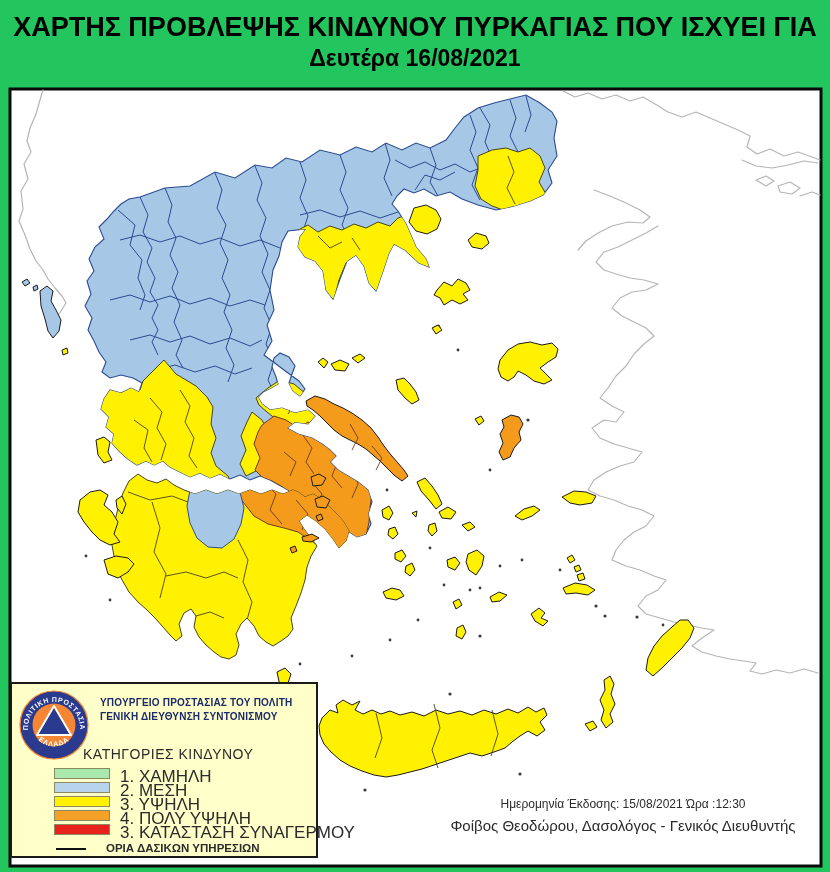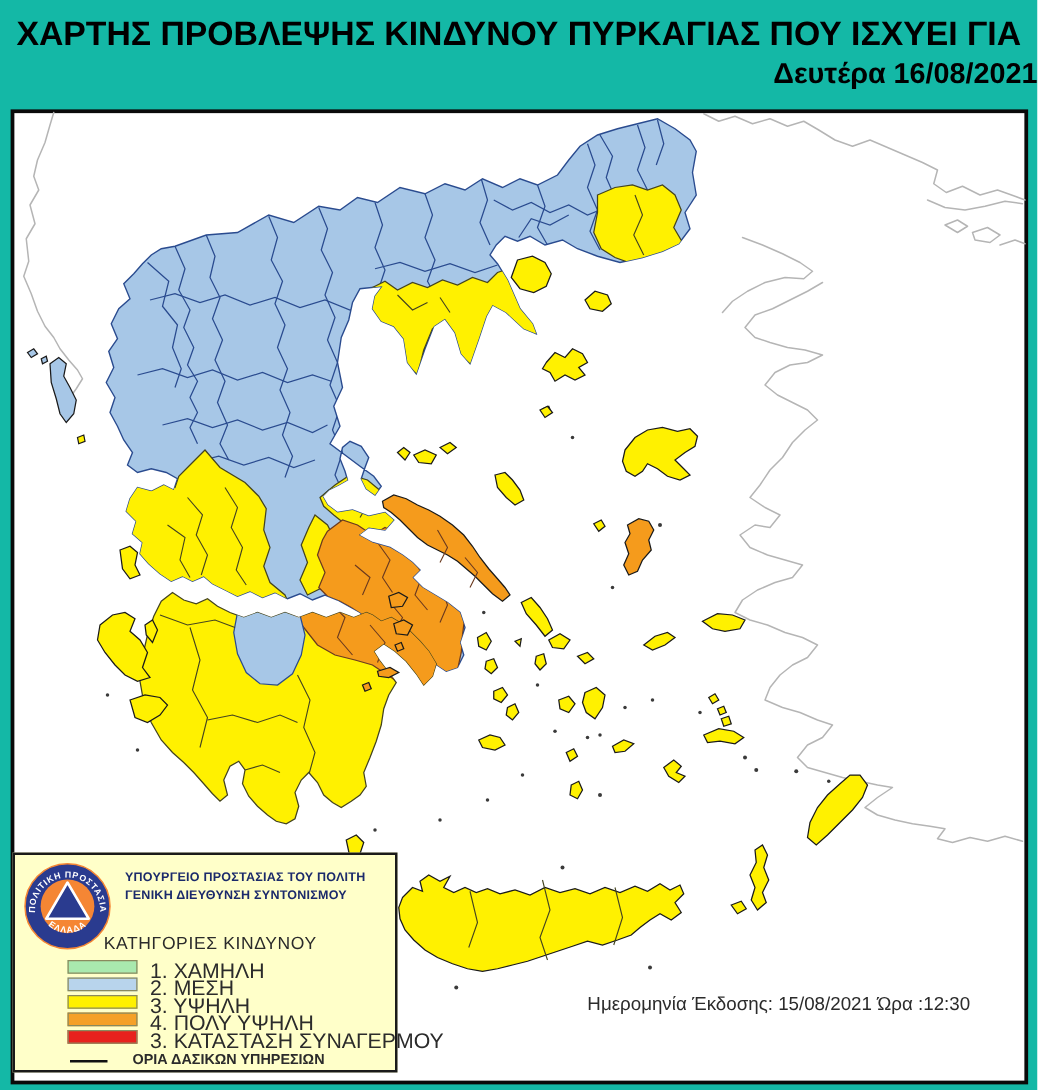--- a/index.html
+++ b/index.html
@@ -1,39 +1,39 @@
 <!DOCTYPE html>
 <html><head>
 <meta charset="utf-8">
 <style>
   html,body{margin:0;padding:0;background:#fff;}
-  #page{position:relative;width:830px;height:872px;background:#14b8a6;overflow:hidden;
+  #page{position:relative;width:830px;height:872px;background:#22c55e;overflow:hidden;
         font-family:"Liberation Sans",sans-serif;}
   
   #title-block{position:absolute;left:0;top:10px;width:830px;text-align:center;color:#000;}
   #title-line1{font-size:27px;font-weight:bold;letter-spacing:0px;line-height:34px;}
-  #title-line2{font-size:23px;font-weight:bold;line-height:28px;text-align:right;}
+  #title-line2{font-size:23px;font-weight:bold;line-height:28px;}
   
   #map-svg{position:absolute;left:0;top:0;}
   
   #legend-box{position:absolute;left:10px;top:682px;width:308px;height:176px;
               background:#FFFFC9;border:2px solid #1a1a1a;box-sizing:border-box;}
   #legend-logo{position:absolute;left:6px;top:5px;width:72px;height:72px;}
   #legend-org{position:absolute;left:88px;top:12px;width:215px;font-size:10px;font-weight:bold;
               color:#1b2a6b;line-height:13.5px;letter-spacing:0.2px;}
   #legend-cat-title{position:absolute;left:43px;top:62px;font-size:14px;color:#2b2b2b;letter-spacing:0.5px;margin-left:28px;}
   .legend-row{position:absolute;left:42px;height:12px;}
   .legend-swatch{position:absolute;left:0;top:0;width:56px;height:11px;border:1px solid #8a8a5e;box-sizing:border-box;}
   .legend-label{position:absolute;left:66px;top:-1px;font-size:17px;color:#2b2b2b;white-space:nowrap;}
   #legend-boundary-row{position:absolute;left:42px;top:158px;height:14px;}
   #legend-boundary-line{position:absolute;left:2px;top:6px;width:30px;height:0;border-top:2px solid #111;}
   #legend-boundary-label{position:absolute;left:52px;top:0;font-size:11.5px;color:#2b2b2b;white-space:nowrap;font-weight:bold;}
   
   #footer-block{position:absolute;left:432px;top:793px;width:382px;text-align:center;color:#2b2b2b;}
-  #footer-issue{font-size:15px;line-height:22px;}
+  #footer-issue{font-size:12px;line-height:22px;}
   #footer-author{font-size:15px;line-height:21px;}
   #footer-role{font-size:15px;line-height:20px;}
 </style>
 </head>
 <body>
 
 <div id="page">
 
   <div id="title-block">
     <div id="title-line1">ΧΑΡΤΗΣ ΠΡΟΒΛΕΨΗΣ ΚΙΝΔΥΝΟΥ ΠΥΡΚΑΓΙΑΣ ΠΟΥ ΙΣΧΥΕΙ ΓΙΑ</div>
@@ -282,15 +282,16 @@
     </div>
 
     <div id="legend-boundary-row">
       <span id="legend-boundary-line"></span>
       <span id="legend-boundary-label">ΟΡΙΑ ΔΑΣΙΚΩΝ ΥΠΗΡΕΣΙΩΝ</span>
     </div>
   </div>
 
   <div id="footer-block">
     <div id="footer-issue">Ημερομηνία Έκδοσης: 15/08/2021  Ώρα :12:30</div>
+    <div id="footer-author">Φοίβος Θεοδώρου, Δασολόγος - Γενικός Διευθυντής</div>
   </div>
 
 </div>
 
 </body></html>

